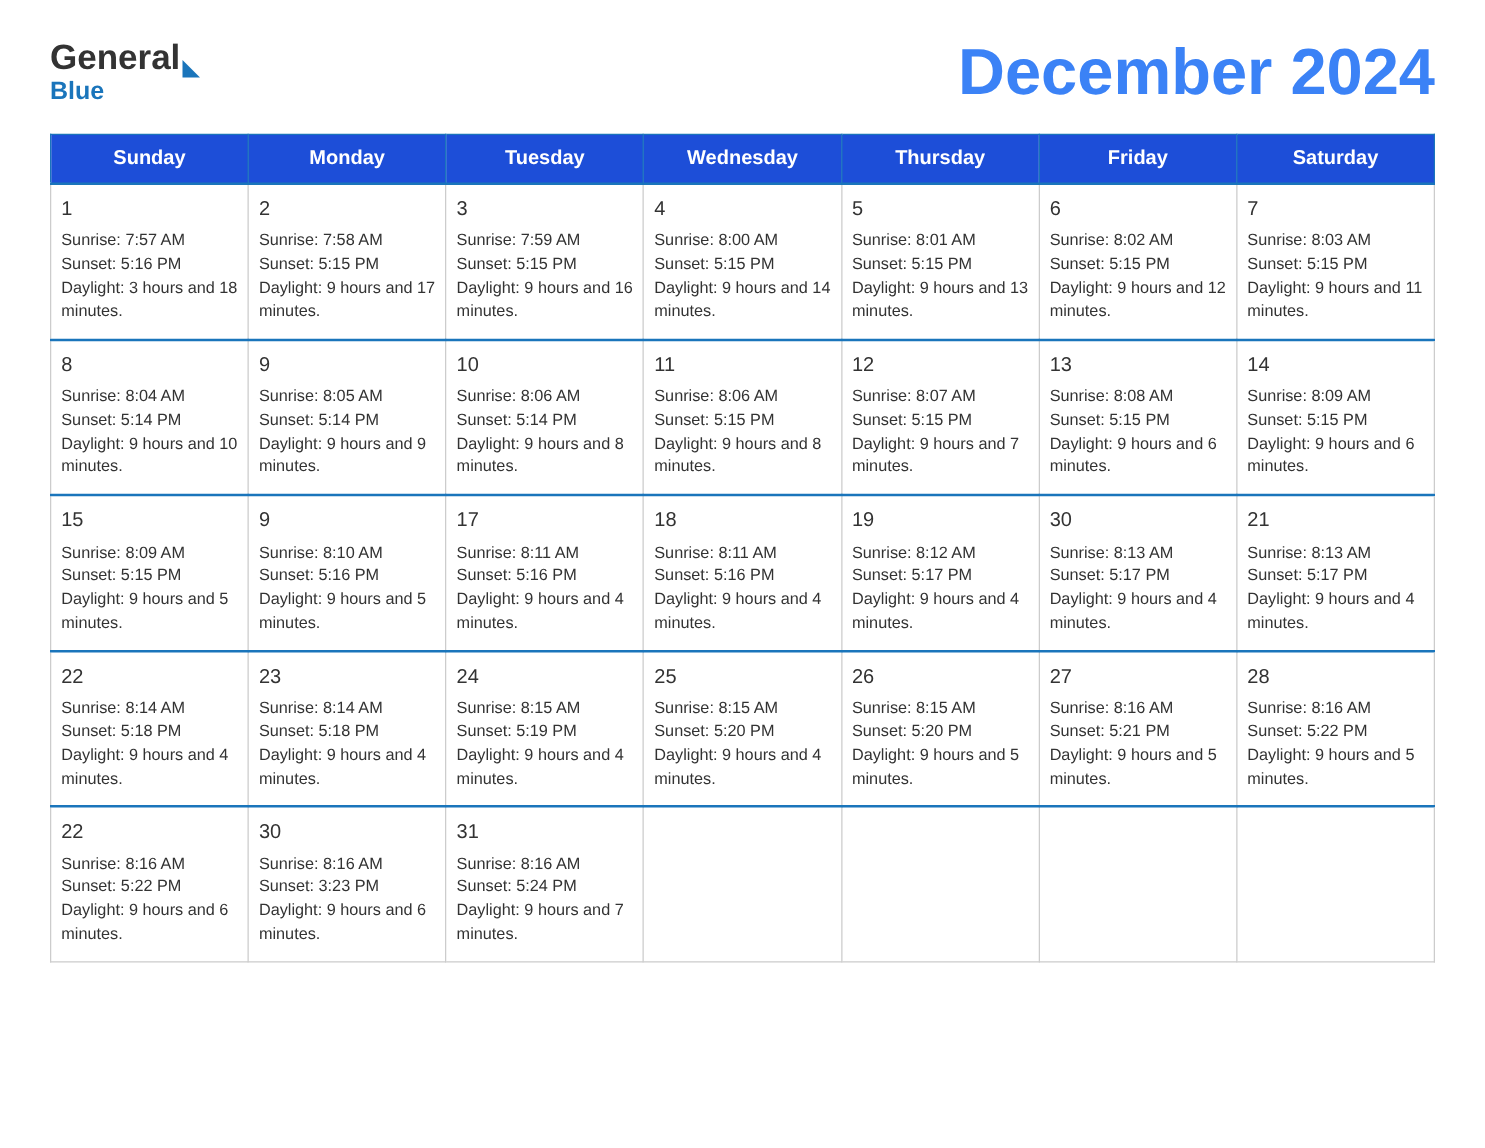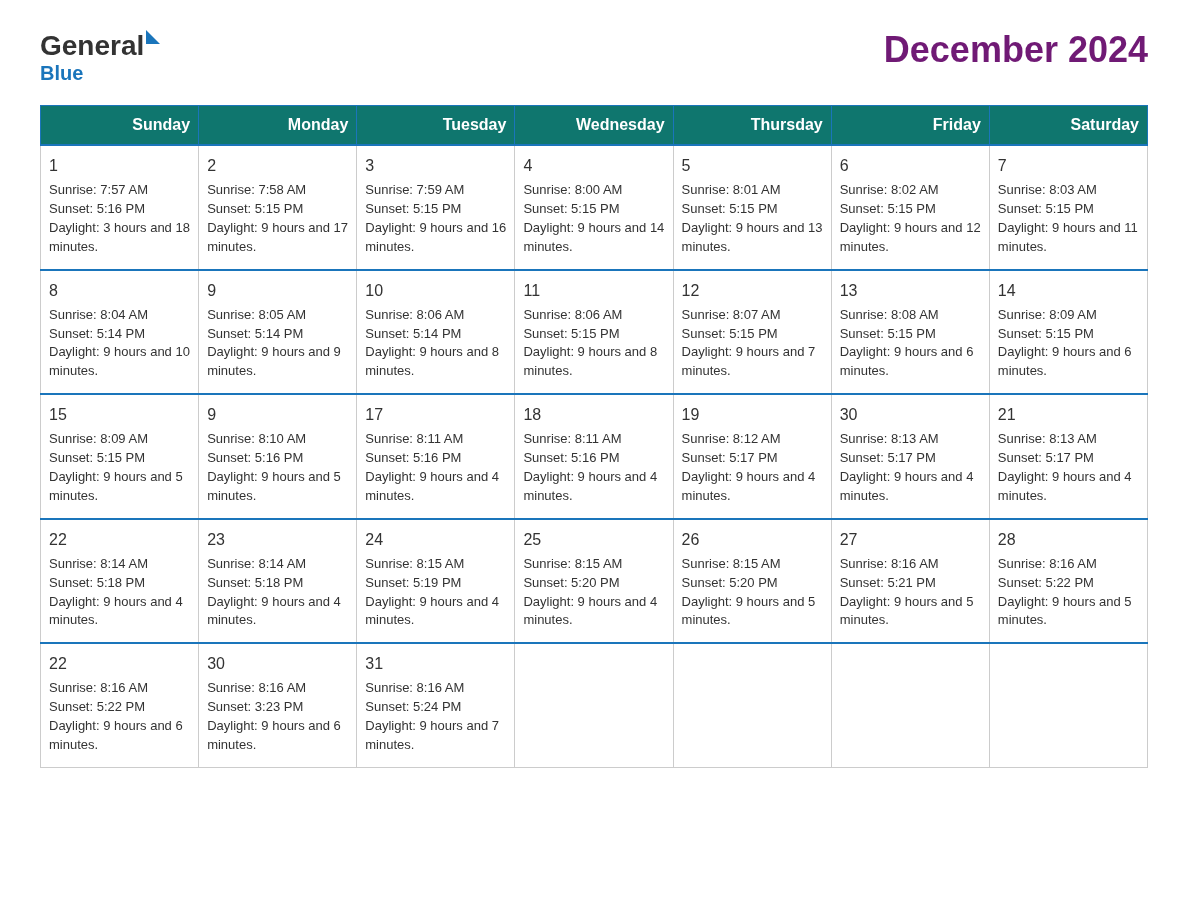--- a/index.html
+++ b/index.html
@@ -16,21 +16,21 @@
       align-items: flex-start;
       margin-bottom: 20px;
     }
     .logo {
       display: flex;
       flex-direction: column;
       align-items: flex-start;
     }
     .logo-text {
       display: flex;
-      align-items: flex-start;
+      align-items: flex-end;
       font-size: 28px;
       font-weight: bold;
       color: #333;
     }
     .logo-general { color: #333; }
     .logo-triangle {
       width: 0;
       height: 0;
       border-left: 14px solid #1a75bb;
       border-top: 14px solid transparent;
@@ -41,42 +41,42 @@
     }
     .logo-blue {
       color: #1a75bb;
       font-size: 20px;
       font-weight: bold;
     }
     .title-section {
       text-align: right;
     }
     .month-title {
-      font-size: 36px;
+      font-size: 52px;
       font-weight: bold;
-      color: #701a75;
+      color: #3b82f6;
       line-height: 1.1;
     }
     .location {
       font-size: 22px;
       color: #555;
       margin-top: 5px;
     }
     table {
       width: 100%;
       border-collapse: collapse;
       table-layout: fixed;
     }
     thead th {
-      background-color: #0f766e;
+      background-color: #1d4ed8;
       color: #fff;
       font-size: 16px;
       font-weight: bold;
       padding: 10px 8px;
-      text-align: right;
+      text-align: center;
       border: 1px solid #1a75bb;
     }
     tbody td {
       vertical-align: top;
       padding: 8px 8px 12px 8px;
       font-size: 13px;
       color: #333;
       border: 1px solid #ccc;
       line-height: 1.45;
       min-height: 90px;

